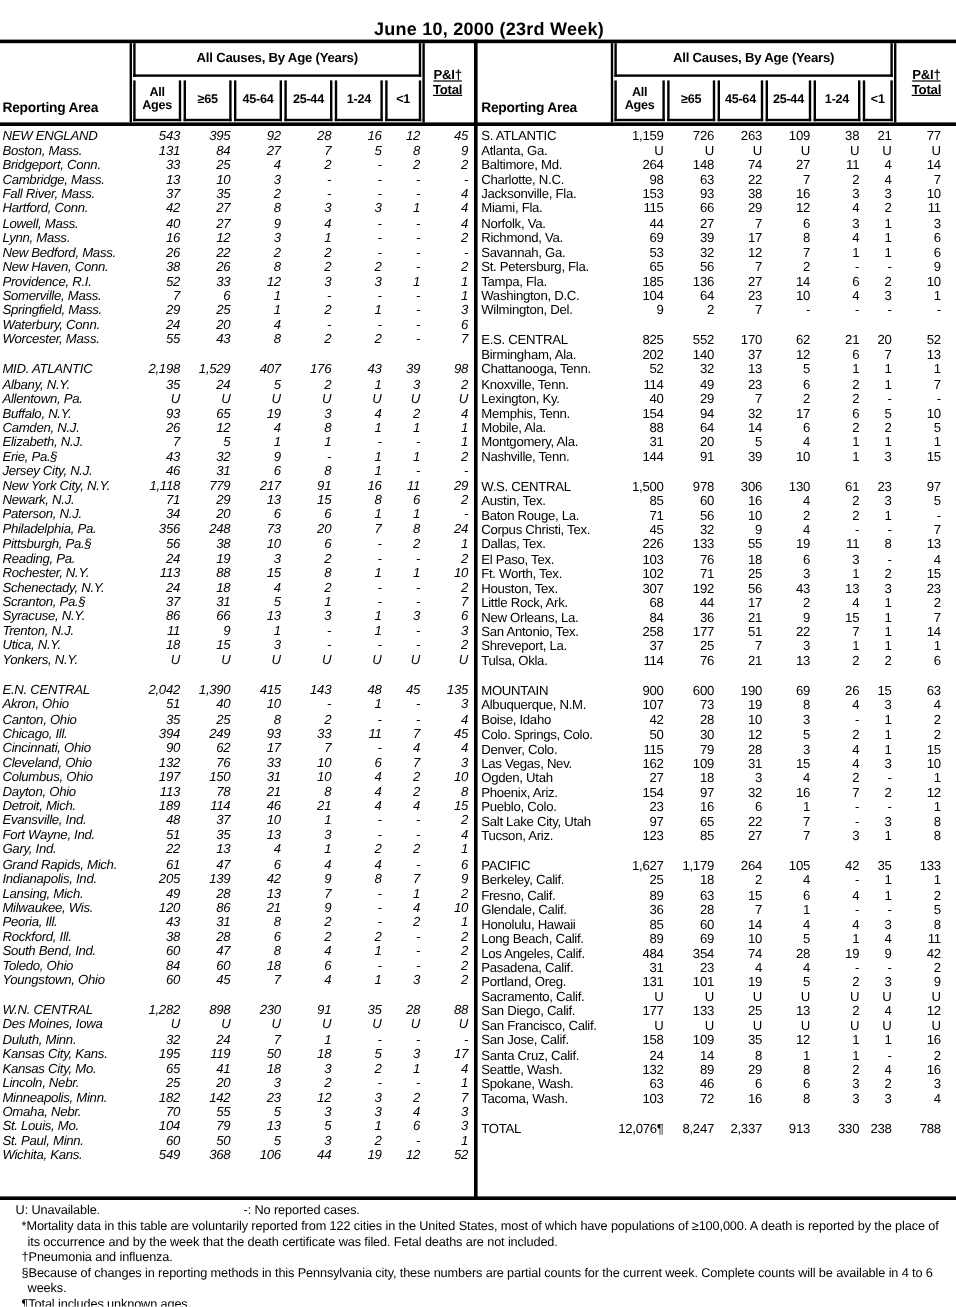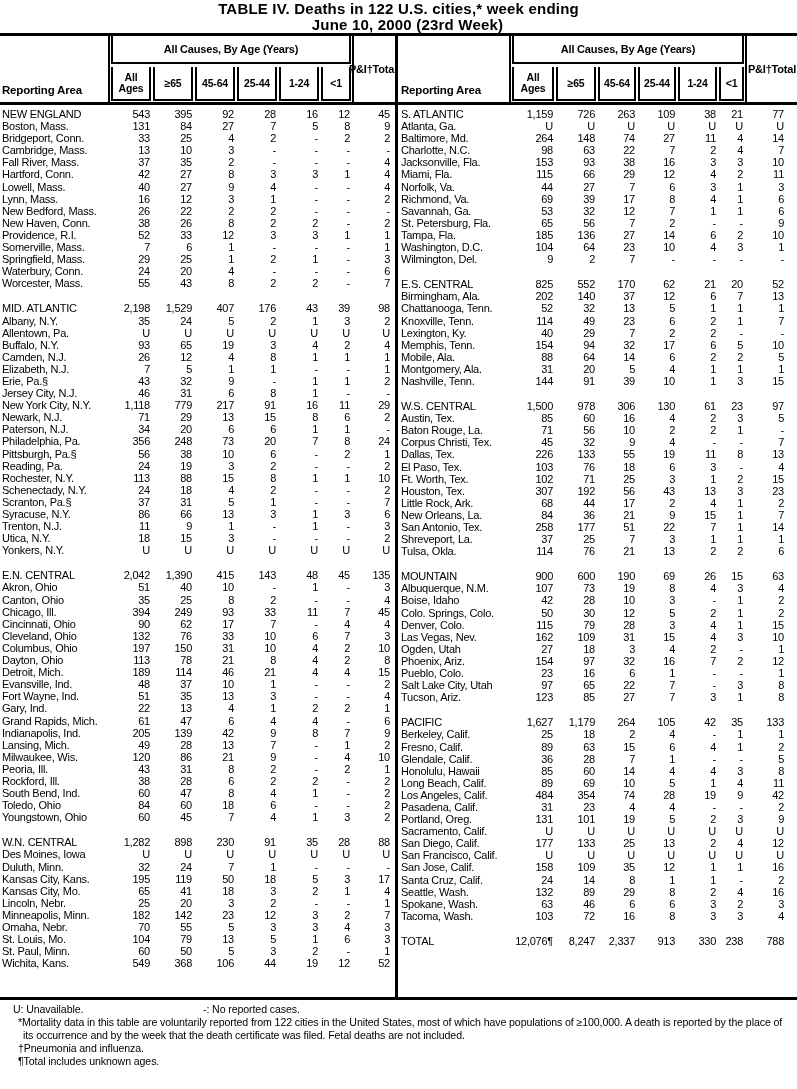--- a/index.html
+++ b/index.html
@@ -20,28 +20,28 @@
   .hgrid { position:absolute; top:36px; height:66px; display:grid; grid-template-rows:30px 36px; }
   .hgrid.left  { left:0;   width:392px; grid-template-columns:110px 42px 42px 42px 42px 42px 32px 40px; }
   .hgrid.right { left:399px; width:398px; grid-template-columns:112px 44px 42px 40px 40px 41px 27px 52px; }
   .h-area { grid-column:1; grid-row:1/3; border-right:2px solid #000;
             display:flex; align-items:flex-end; font-weight:bold; font-size:11.5px;
             padding:12px 0 6px 2px; letter-spacing:-0.2px; }
   .h-causes { grid-column:2/8; grid-row:1; margin:0 1px 2px 1px; border:2px solid #000; border-top:none;
               display:flex; align-items:center; justify-content:center;
               font-weight:bold; font-size:11px; letter-spacing:-0.2px; }
   .h-pi { grid-column:8; grid-row:1/3; border-left:2px solid #000;
-          display:flex; flex-direction:row; align-items:center; justify-content:center;
-          font-weight:bold; font-size:11px; line-height:12px; letter-spacing:-0.2px; }
+          display:flex; flex-direction:column; align-items:center; justify-content:center;
+          font-weight:bold; font-size:11px; line-height:12px; letter-spacing:-0.2px;text-decoration:underline; }
   .h-col { grid-row:2; margin:1px; border:2px solid #000; border-top:none;
            display:flex; align-items:center; justify-content:center; text-align:center;
            font-weight:bold; font-size:10.5px; line-height:11px; letter-spacing:-0.2px; }
 
   .tbody { position:absolute; top:108px; }
-  .tbody.left  { left:0;    width:392px; }
+  .tbody.left  { left:0;    width:392px;font-style:italic; }
   .tbody.right { left:399px; width:424px; }
   .trow { display:grid; height:12.1px; }
   .tbody.left  .trow { grid-template-columns:110px 42px 42px 42px 42px 42px 32px 40px; }
   .tbody.right .trow { grid-template-columns:112px 44px 42px 40px 40px 41px 27px 52px; }
   .trow > div { font-size:11px; line-height:12.1px; height:12.1px;
                 white-space:nowrap; letter-spacing:-0.25px; overflow:visible; }
   .trow .area { text-align:left; padding-left:2px; }
   .trow .val  { text-align:right; padding-right:2px; }
   .tbody.right .trow .val:last-child { padding-right:13px; }
   .gap { height:13px; }
@@ -49,21 +49,20 @@
   .footnotes { position:absolute; left:2px; right:2px; top:1003px;
                font-size:10.6px; line-height:13px; letter-spacing:-0.1px; }
   .footnotes p { margin:0; padding-left:21px; text-indent:-5px; }
   .fn-first span.u { display:inline-block; width:185px; }
 </style>
 </head>
 <body>
 
 <div class="page">
 
-  <div class="title title1">TABLE IV. Deaths in 122 U.S. cities,* week ending</div>
   <div class="title title2">June 10, 2000 (23rd Week)</div>
 
   <div class="hline top-rule"></div>
   <div class="hline head-rule"></div>
   <div class="hline bottom-rule"></div>
   <div class="center-rule"></div>
 
   <div class="hgrid left">
     <div class="h-area">Reporting Area</div>
     <div class="h-causes">All Causes, By Age (Years)</div>
@@ -1424,16 +1423,17 @@
         <div class="val">330</div>
         <div class="val">238</div>
         <div class="val">788</div>
       </div>
     </div>
 
   <div class="footnotes">
     <p class="fn-first"><span class="u">U: Unavailable.</span><span>-: No reported cases.</span></p>
     <p>*Mortality data in this table are voluntarily reported from 122 cities in the United States, most of which have populations of ≥100,000. A death is reported by the place of its occurrence and by the week that the death certificate was filed. Fetal deaths are not included.</p>
     <p>†Pneumonia and influenza.</p>
+    <p>§Because of changes in reporting methods in this Pennsylvania city, these numbers are partial counts for the current week. Complete counts will be available in 4 to 6 weeks.</p>
     <p>¶Total includes unknown ages.</p>
   </div>
 
 </div>
 
 </body></html>

